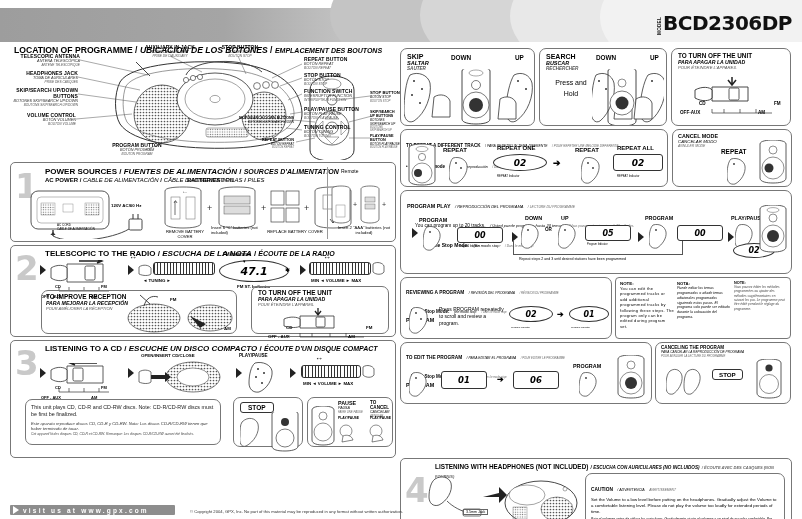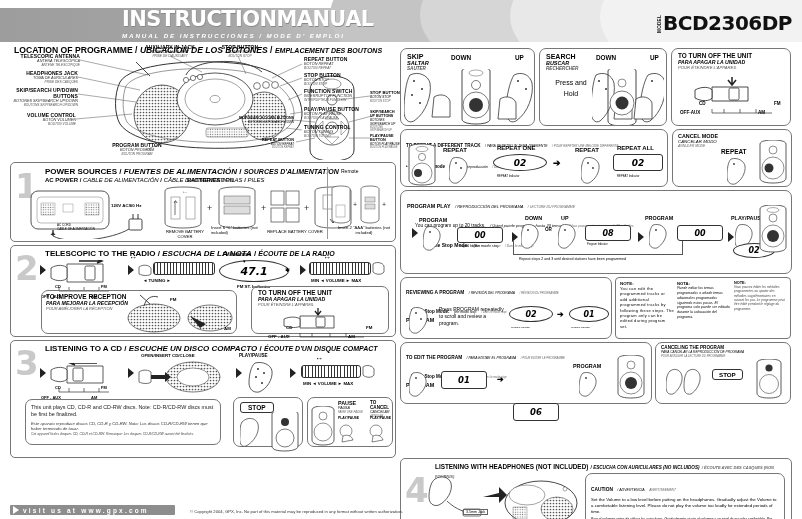--- a/index.html
+++ b/index.html
@@ -45,21 +45,21 @@
   .title-block { position:absolute; left:122px; top:7px; z-index:5; }
   .title-main {
     font-size:21px; font-weight:bold; color:#ffffff; letter-spacing:-0.6px;
     font-family:"DejaVu Sans",sans-serif;
     text-shadow:0.5px 0.5px 0 #888;
   }
   .title-sub {
     font-size:6.2px; font-weight:bold; color:#ffffff; letter-spacing:1.9px; margin-top:1px;
     font-style:italic;
   }
-  .model-block { position:absolute; right:10px; top:11px; z-index:5; display:flex; align-items:center;}
+  .model-block { position:absolute; right:10px; top:11px; z-index:5; display:flex; align-items:flex-end;}
   .model-label { font-size:4.6px; font-weight:bold; color:#111; writing-mode:vertical-rl; transform:rotate(180deg); letter-spacing:0.3px; margin-right:1px; height:20px;}
   .model-num { font-size:20px; font-weight:bold; color:#111; letter-spacing:-0.5px; font-family:"DejaVu Sans",sans-serif; }
 
   
   .page { position:absolute; top:42px; left:0; width:802px; height:455px; }
 
   .loc-title { font-size:8.6px; font-weight:bold; padding:3px 0 0 14px; color:#000;}
   .loc-title i { font-style:italic; font-weight:bold;}
   .loc-title .fr { font-size:7px; font-style:italic; }
   .colL { position:absolute; left:10px; top:0px; width:386px; }
@@ -123,24 +123,20 @@
 </head>
 <body>
 
 <div class="header">
   <div class="hdr-swoosh sw1"></div>
   <div class="hdr-swoosh sw2"></div>
   <div class="hdr-swoosh sw3"></div>
   <div class="hdr-swoosh sw4"></div>
 
 
-  <div class="title-block">
-    <div class="title-main">INSTRUCTIONMANUAL</div>
-    <div class="title-sub">MANUAL DE INSTRUCCIONES  /  MODE D' EMPLOI</div>
-  </div>
 
   <div class="model-block">
     <div class="model-label">MODEL</div>
     <div class="model-num">BCD2306DP</div>
   </div>
 </div>
 
 <div class="page">
 
   <div class="loc-title">
@@ -807,21 +803,21 @@
       <svg width="24" height="26" style="position:absolute;left:120px;top:32px;">
         <path d="M4,2 C11,0 16,4 17,9 C18,15 13,22 8,25 C3,26 0,23 0,18 C0,11 1,5 4,2Z" fill="#fff" stroke="#333" stroke-width="0.7"></path>
         <circle cx="7" cy="7" r="0.9" fill="#333"></circle>
       </svg>
       <div style="position:absolute;left:144px;top:36px;font-size:4.6px;font-weight:bold;">OR</div>
       <svg width="24" height="26" style="position:absolute;left:157px;top:32px;">
         <path d="M4,2 C11,0 16,4 17,9 C18,15 13,22 8,25 C3,26 0,23 0,18 C0,11 1,5 4,2Z" fill="#fff" stroke="#333" stroke-width="0.7"></path>
         <circle cx="7" cy="7" r="0.9" fill="#333"></circle>
       </svg>
       <div class="lcd-rect" style="position:absolute;left:184px;top:34px;width:46px;height:16px;font-size:8px;">
-        <span>08</span>
+        <span>05</span>
       </div>
       <div style="position:absolute;left:186px;top:52px;font-size:2.6px;">Program Indicator</div>
 
       <div style="position:absolute;left:236px;top:38px;">
         <svg width="8" height="12">
             <path d="M1,1 L7,6 L1,11 Z" fill="#222"></path>
           </svg>
       </div>
       <div style="position:absolute;left:244px;top:24px;font-size:5.4px;font-weight:bold;">PROGRAM</div>
       <svg width="24" height="26" style="position:absolute;left:248px;top:32px;">
@@ -916,21 +912,21 @@
         </div>
         <div style="padding-left:5px;font-size:5.4px;font-weight:bold;">PROGRAM</div>
         <svg width="24" height="26" style="position:absolute;left:8px;top:28px;">
           <path d="M4,2 C11,0 16,4 17,9 C18,15 13,22 8,25 C3,26 0,23 0,18 C0,11 1,5 4,2Z" fill="#fff" stroke="#333" stroke-width="0.7"></path>
           <circle cx="7" cy="7" r="0.9" fill="#333"></circle>
         </svg>
         <div class="lcd-rect" style="position:absolute;left:40px;top:28px;width:46px;height:18px;font-size:8.5px;">
           <span>01</span>
         </div>
         <div style="position:absolute;left:96px;top:32px;font-size:8px;font-weight:bold;">➔</div>
-        <div class="lcd-rect" style="position:absolute;left:112px;top:28px;width:46px;height:18px;font-size:8.5px;margin-top:32px;">
+        <div class="lcd-rect" style="position:absolute;left:112px;top:28px;width:46px;height:18px;font-size:8.5px;">
           <span>06</span>
         </div>
         <div style="position:absolute;left:172px;top:20px;font-size:5.4px;font-weight:bold;">PROGRAM</div>
         <svg width="24" height="26" style="position:absolute;left:178px;top:28px;">
           <path d="M4,2 C11,0 16,4 17,9 C18,15 13,22 8,25 C3,26 0,23 0,18 C0,11 1,5 4,2Z" fill="#fff" stroke="#333" stroke-width="0.7"></path>
           <circle cx="7" cy="7" r="0.9" fill="#333"></circle>
         </svg>
         <svg width="32" height="44" style="position:absolute;left:214px;top:12px;">
           <path d="M3,4 C3,1 10,0 16,0 C22,0 29,1 29,4 L29,38 C29,42 22,43 16,43 C10,43 3,42 3,38Z" fill="#fff" stroke="#333" stroke-width="0.8"></path>
           <circle cx="16" cy="10" r="4" fill="#fff" stroke="#444" stroke-width="0.6"></circle>

